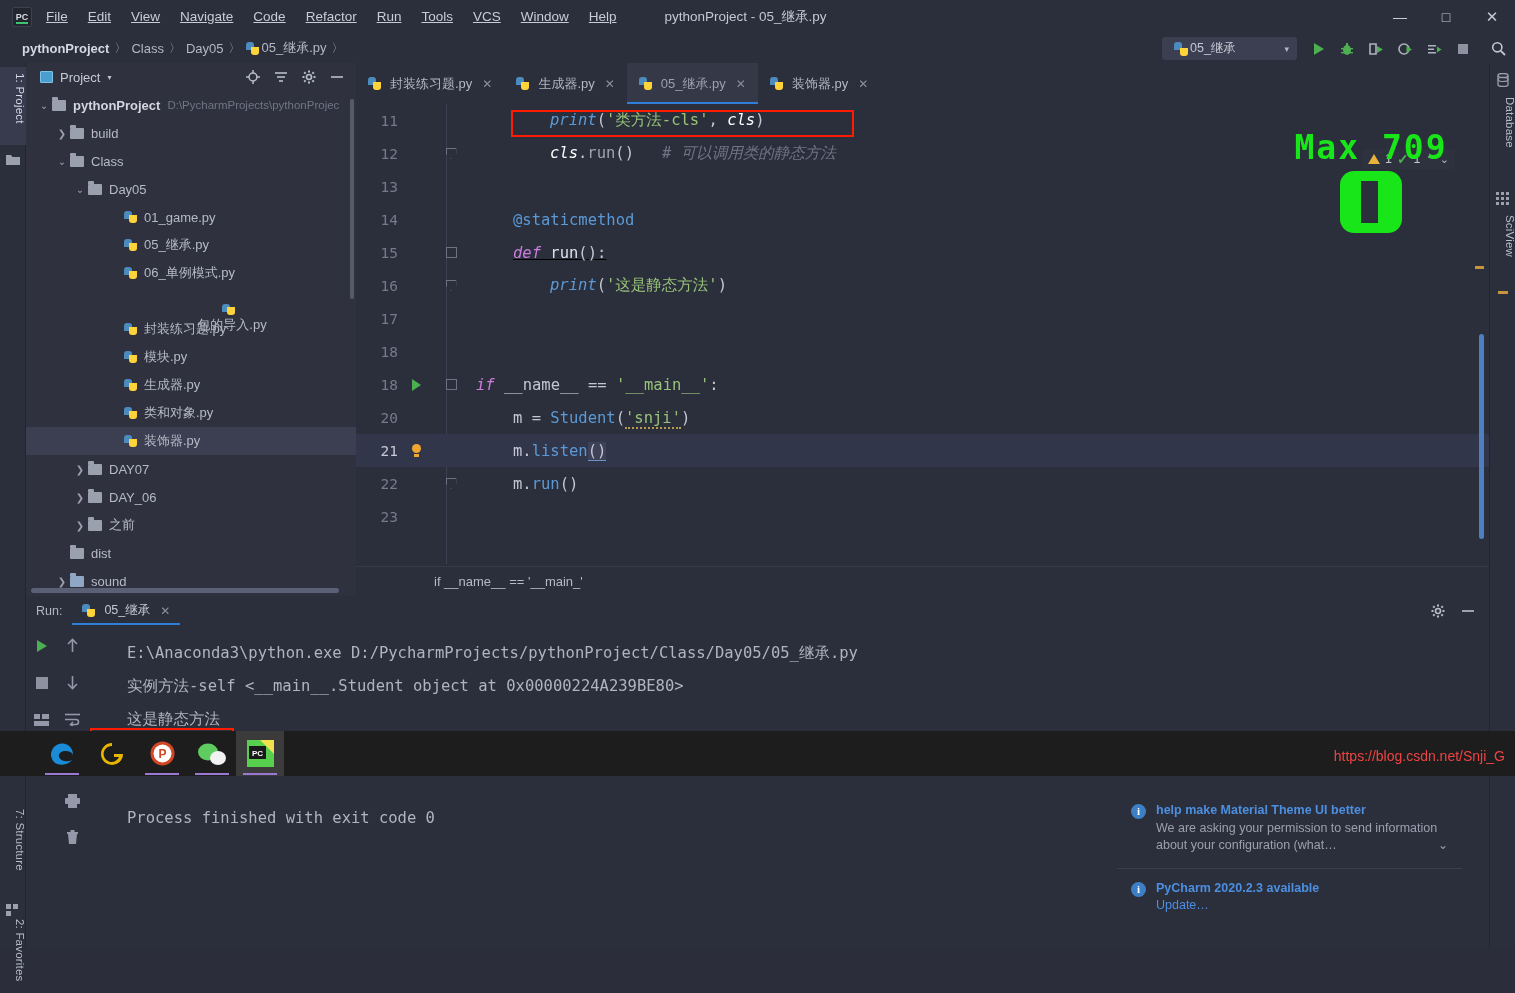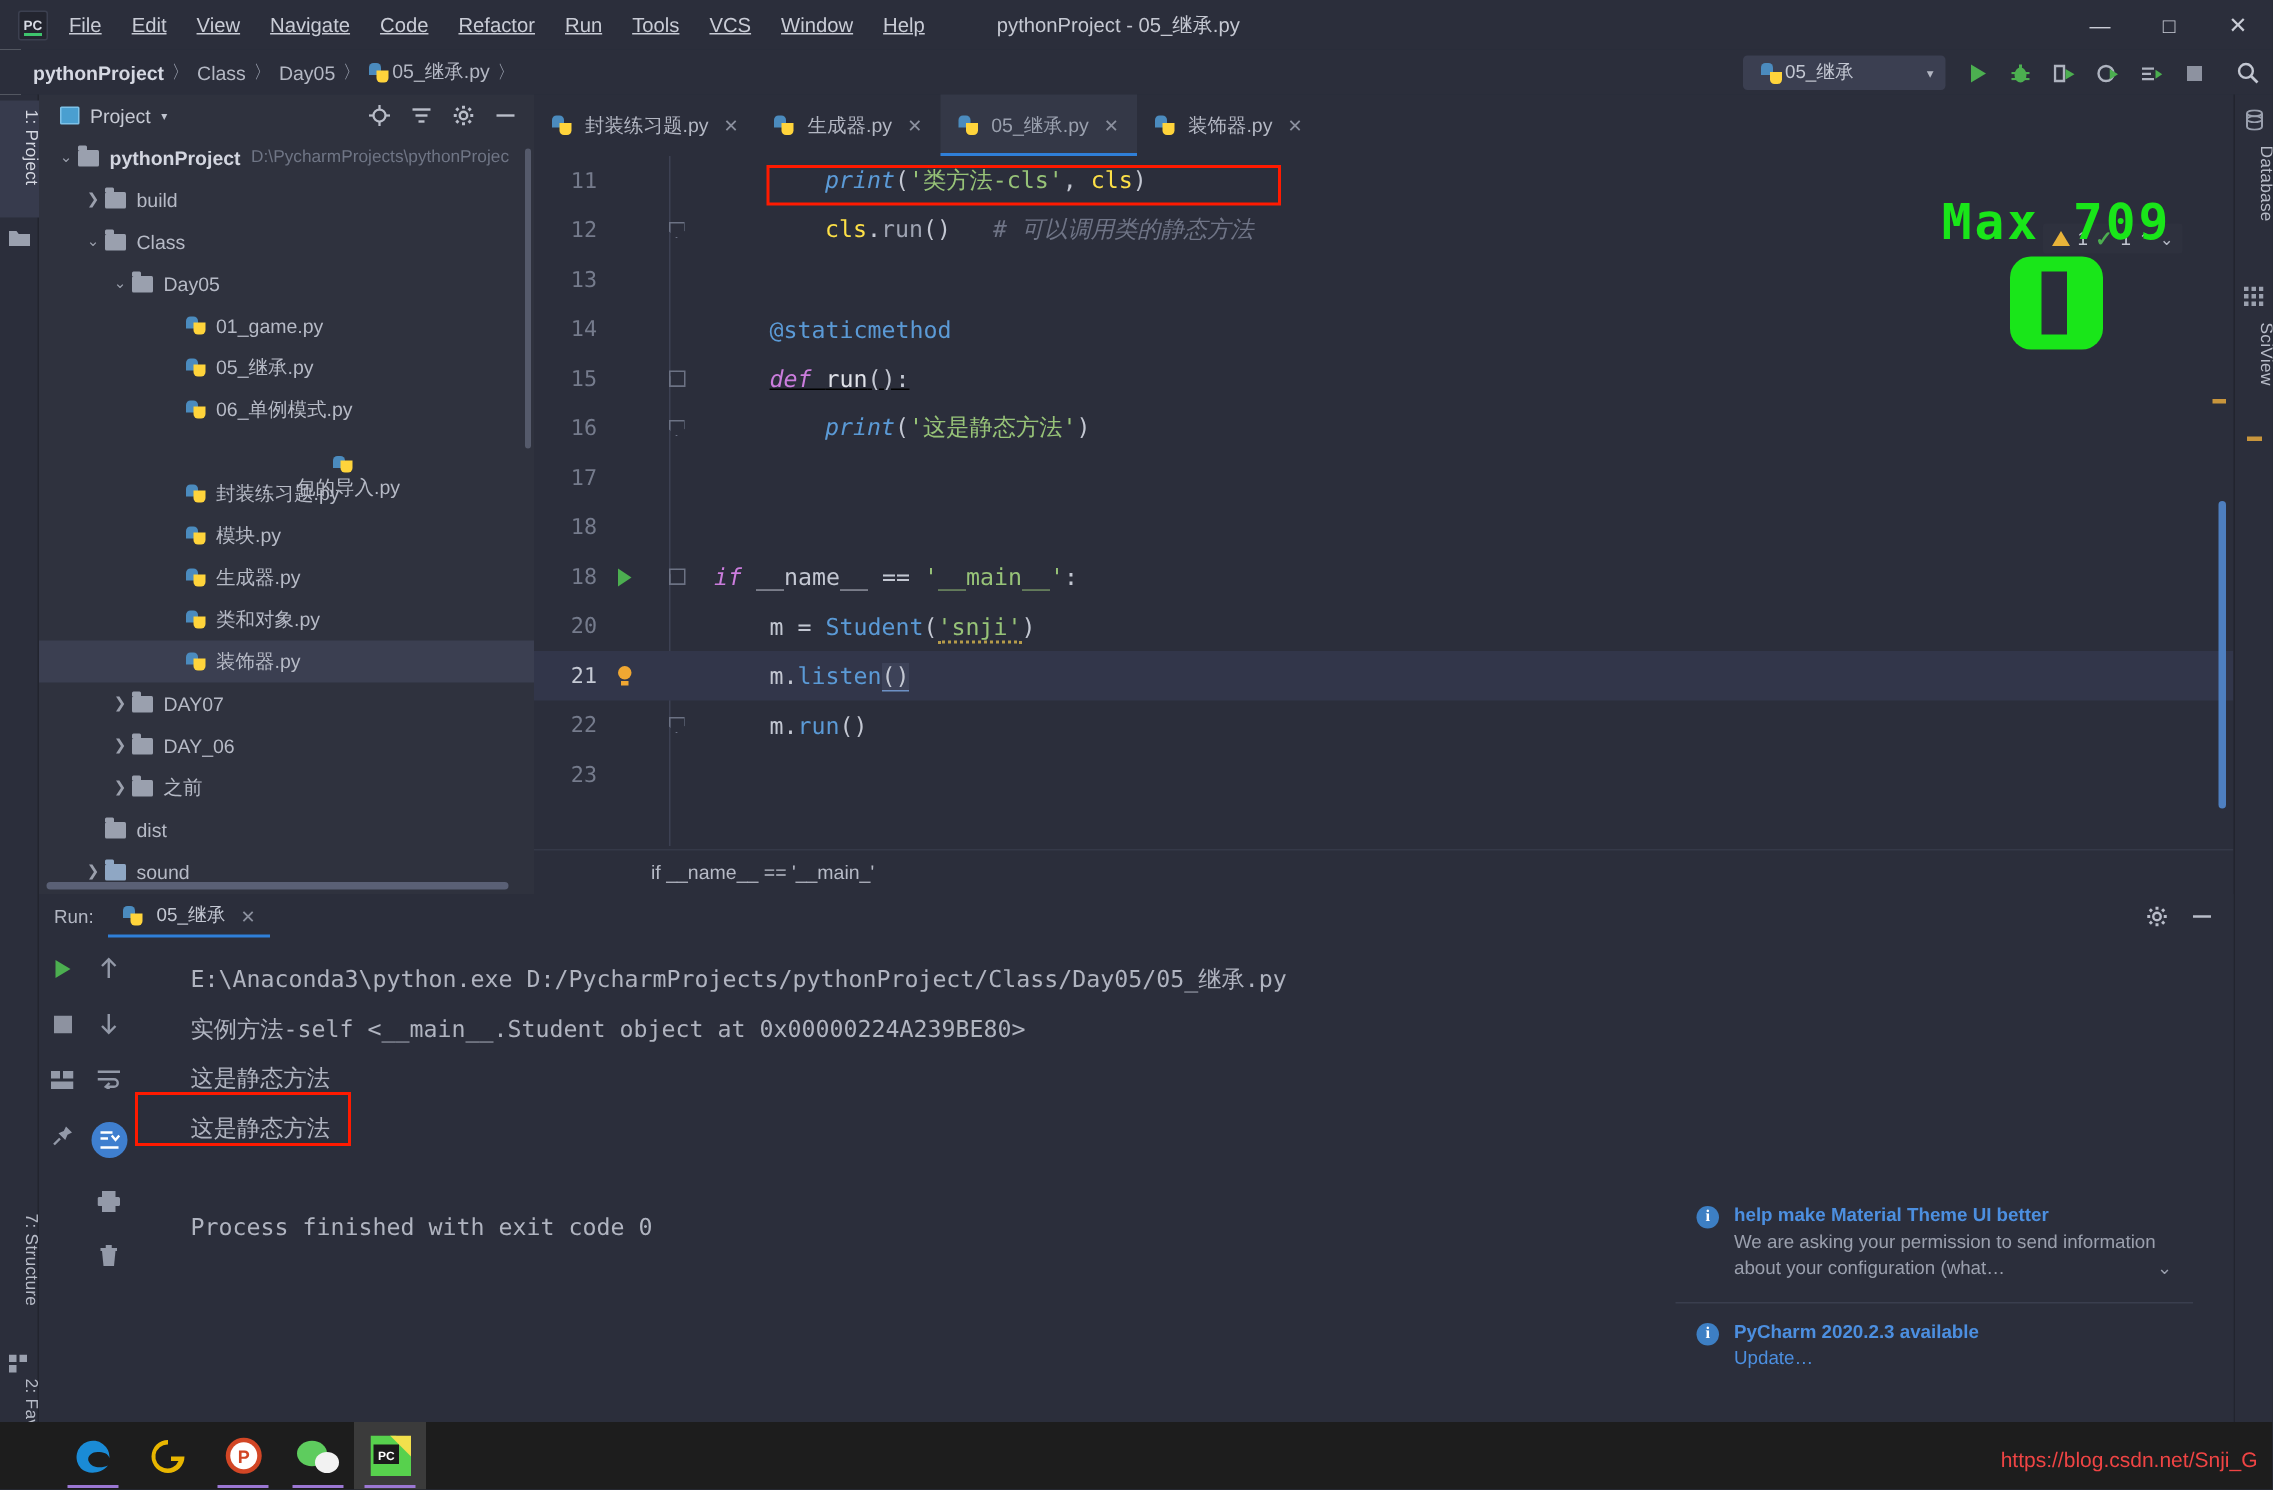--- a/index.html
+++ b/index.html
@@ -4,21 +4,21 @@
 <style>
   * { box-sizing: border-box; margin: 0; padding: 0; }
   html, body {
     width: 1515px; height: 993px;
     background: #2b2d3a;
     font-family: "Liberation Sans", sans-serif;
     overflow: hidden;
   }
   #app {
     position: relative;
-    width: 1515px; height: 993px;
+    width: 1515px; height: 776px;
     background: #292c3a;
   }
 
   
   .titlebar {
     position: absolute; left: 0; top: 0; width: 1515px; height: 33px;
     background: #2b2e3b;
     display: flex; align-items: center;
   }
   .pc-logo {
@@ -212,21 +212,21 @@
   }
   .vline {
     position: absolute; left: 90px; top: 0; width: 1px; height: 460px;
     background: #3d4153;
   }
   .ctext { padding-left: 8px; white-space: pre; }
 
   
   .t-fn   { color: #5b9ad6; font-style: italic; }
   .t-str  { color: #97c378; }
-  .t-var  { color: #fde047; }
+  .t-var  { color: #ffffff; font-style: italic; }
   .t-plain{ color: #c3c7d2; }
   .t-dec  { color: #5b9ad6; }
   .t-kw   { color: #cb7ddd; font-style: italic; }
   .t-def  { color: #dfe1e8; }
   .t-cmt  { color: #6f7486; font-style: italic; }
   .t-blue { color: #5b9ad6; }
   .t-call { color: #9ea3b2; }
   .t-id   { color: #c3c7d2; }
 
   .redbox {

